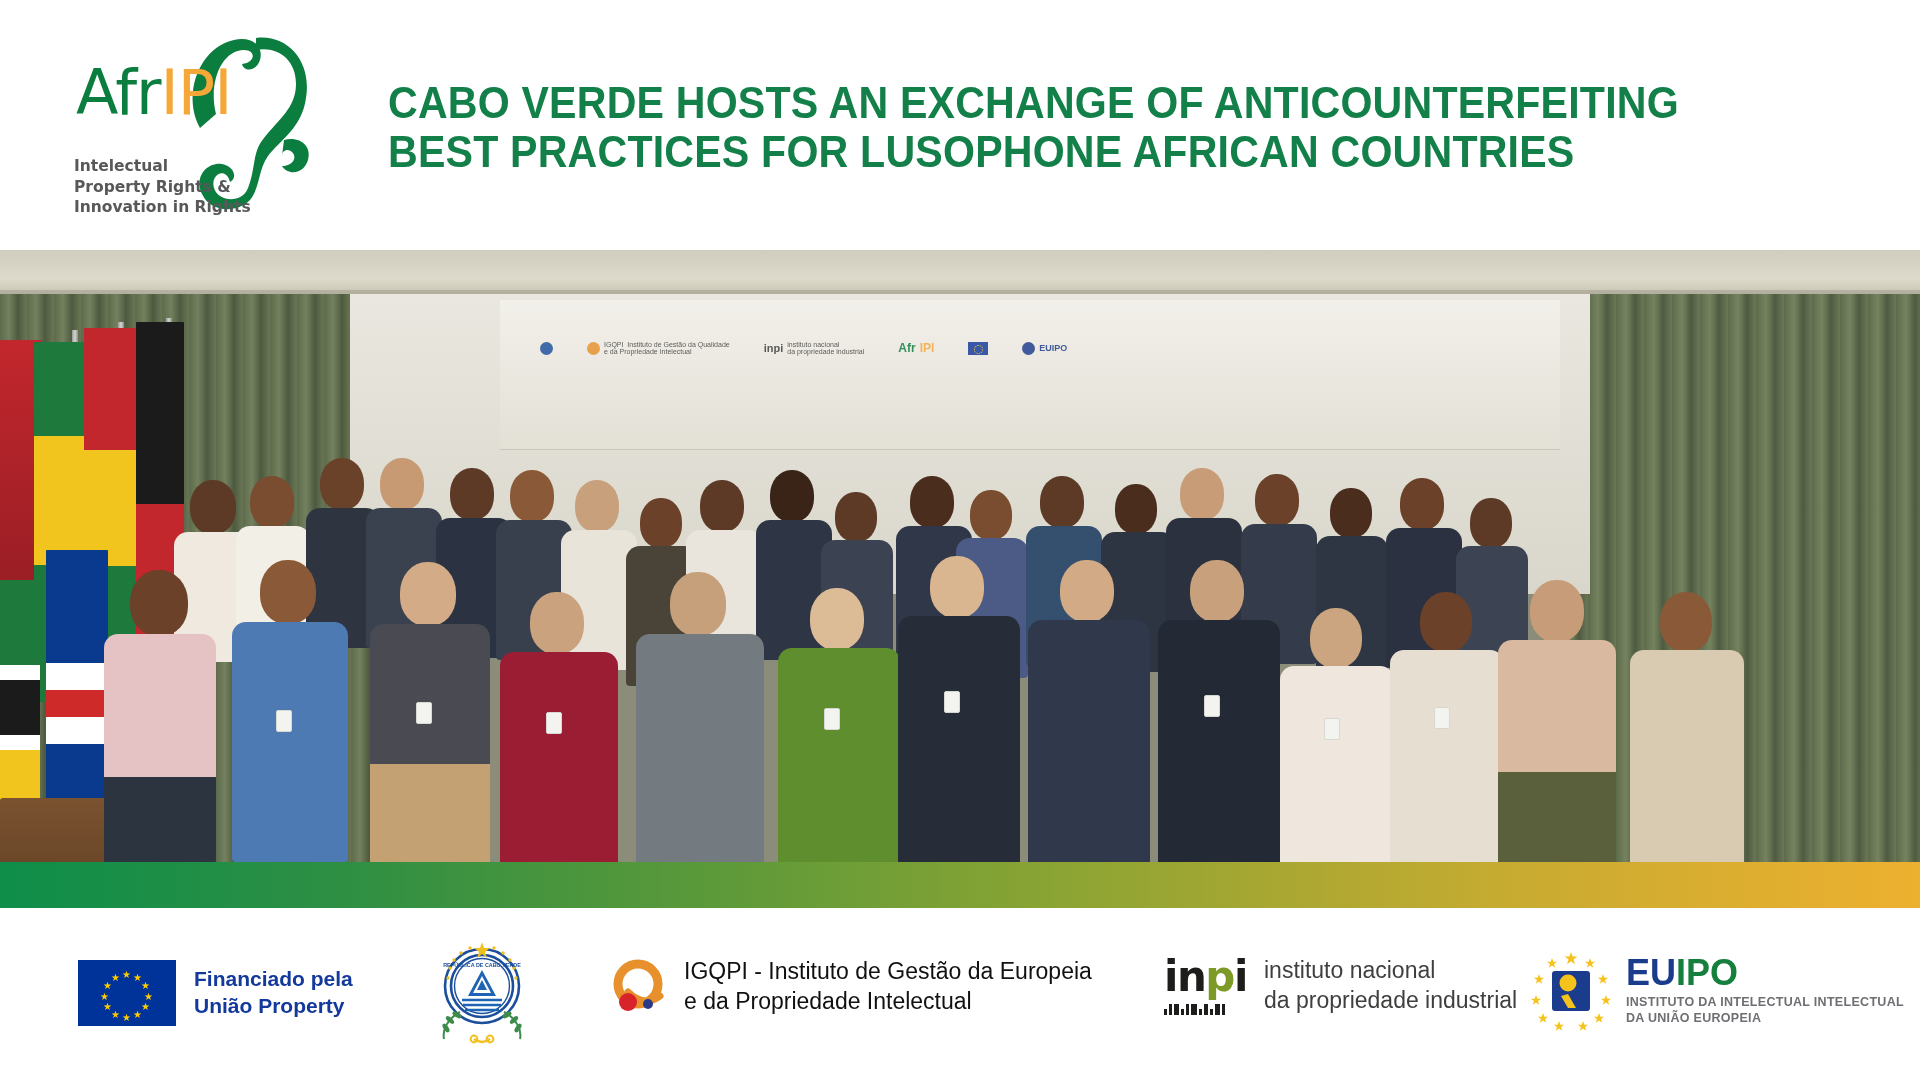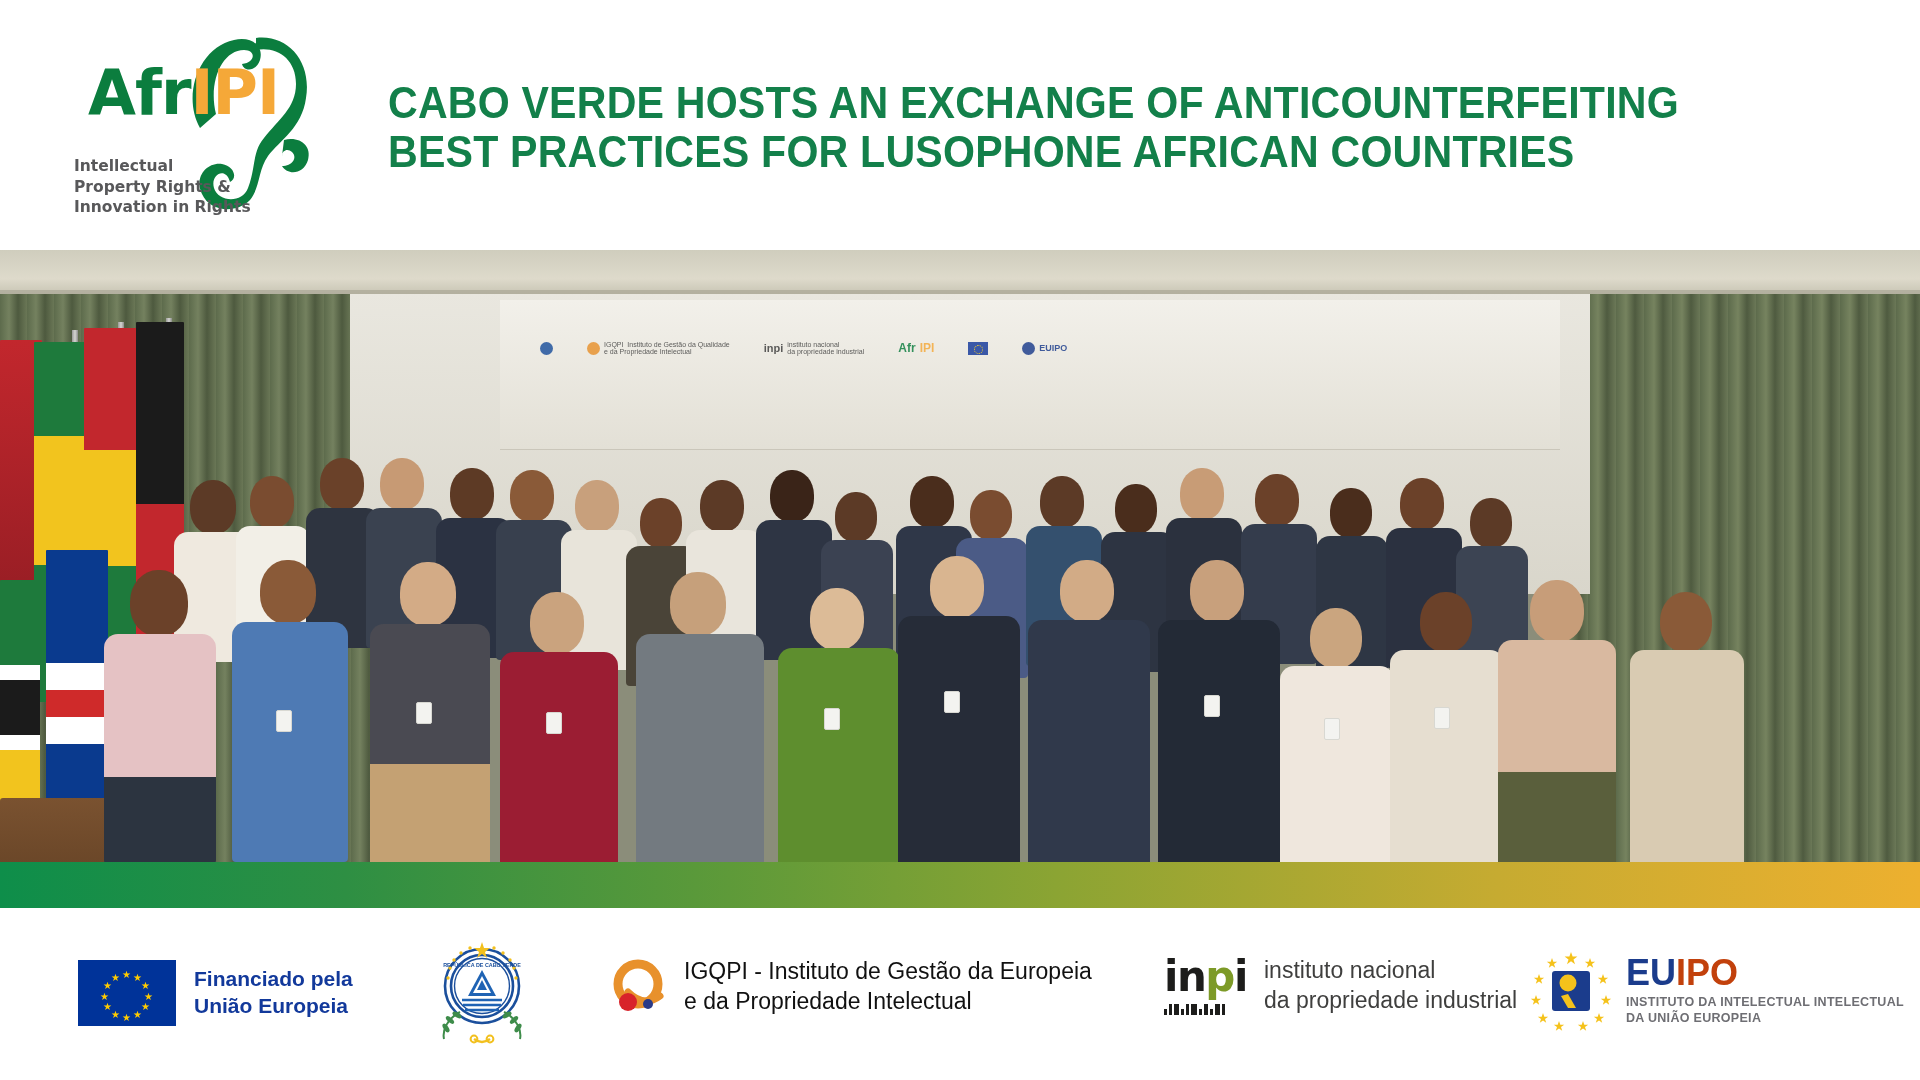--- a/index.html
+++ b/index.html
@@ -15,22 +15,22 @@
   .header {
     position: absolute; left: 0; top: 0; width: 1920px; height: 250px;
     background: #ffffff; display: flex; align-items: center;
   }
   .logo-block {
     position: absolute; left: 72px; top: 40px;
     width: 250px; height: 180px;
   }
   .logo-mark { position: relative; width: 250px; height: 112px; }
   .logo-word {
-    position: absolute; left: 16px; top: 22px;
-    font-size: 62px; font-weight: bold; letter-spacing: -1px;
+    position: absolute; left: 4px; top: 22px;
+    font-size: 62px; font-weight: normal; letter-spacing: -1px;
     font-family: "DejaVu Sans", sans-serif;
     line-height: 1;
   }
   .logo-afr { color: #0B7D3E; }
   .logo-ipi { color: #F5A838; }
   .logo-leaf { position: absolute; left: 88px; top: -8px; width: 160px; height: 185px; }
   .logo-sub {
     position: absolute; left: 2px; top: 116px;
     font-size: 15.5px; line-height: 1.33; color: #58585A; font-weight: 600;
     font-family: "DejaVu Sans", sans-serif;
@@ -121,21 +121,21 @@
   .inpi-bars i { display:block; background:#1d1d1b; }
   .inpi-text { margin-left:14px; font-size:23px; line-height:1.3; color:#3f3f3e;
     font-family:"Liberation Sans", sans-serif; white-space:nowrap;}
 
   
   .euipo-mark { position:relative; width:86px; height:80px; flex:none; }
   .euipo-txt { margin-left:12px; }
   .euipo-name { font-size:36px; font-weight:bold; letter-spacing:0px; line-height:36px;
     font-family:"Liberation Sans", sans-serif;}
   .euipo-eu { color:#1b3C8C; }
-  .euipo-ipo { color:#c2410c; }
+  .euipo-ipo { color:#15803d; }
   .euipo-sub { font-size:12.5px; color:#6e6e73; font-weight:bold; line-height:1.28; margin-top:3px;
     letter-spacing:0.3px; font-family:"Liberation Sans", sans-serif;}
 </style>
 </head>
 <body>
 
 <div class="page">
 
   <div class="header">
 
@@ -151,21 +151,21 @@
                    C96 136 92 120 104 106 C118 88 136 76 136 52
                    C136 26 116 14 96 18 Z" fill="#0B7D3E"></path>
           <path d="M124 108 C140 104 152 114 148 128 C144 142 128 144 122 134
                    C132 134 138 126 132 120 C128 116 122 118 122 124 Z" fill="#0B7D3E"></path>
         </svg>
         <div class="logo-word">
           <span class="logo-afr">Afr</span><span class="logo-ipi">IPI</span>
         </div>
       </div>
       <div class="logo-sub">
-        <div>Intellectual</div>
+        <div>Intelectual</div>
         <div>Property Rights &amp;</div>
         <div>Innovation in Rights</div>
       </div>
     </div>
 
     <h1 class="headline">
       <div>CABO VERDE HOSTS AN EXCHANGE OF ANTICOUNTERFEITING</div>
       <div>BEST PRACTICES FOR LUSOPHONE AFRICAN COUNTRIES</div>
     </h1>
   </div>
@@ -379,21 +379,21 @@
         <span class="star" style="left:55px;top:50px;">★</span>
         <span class="star" style="left:44px;top:53px;">★</span>
         <span class="star" style="left:33px;top:50px;">★</span>
         <span class="star" style="left:25px;top:42px;">★</span>
         <span class="star" style="left:22px;top:32px;">★</span>
         <span class="star" style="left:25px;top:21px;">★</span>
         <span class="star" style="left:33px;top:13px;">★</span>
       </div>
       <div class="eu-text">
         <div>Financiado pela</div>
-        <div>União Europeia</div>
+        <div>União Property</div>
       </div>
     </div>
 
     <div class="f-item" style="left:430px;top:32px;">
       <div class="cv">
         <svg width="104" height="104" viewBox="0 0 104 104">
           <g fill="none" stroke="#1b4f9c" stroke-width="2.6">
             <circle cx="52" cy="46" r="37"></circle>
             <circle cx="52" cy="46" r="31"></circle>
           </g>

